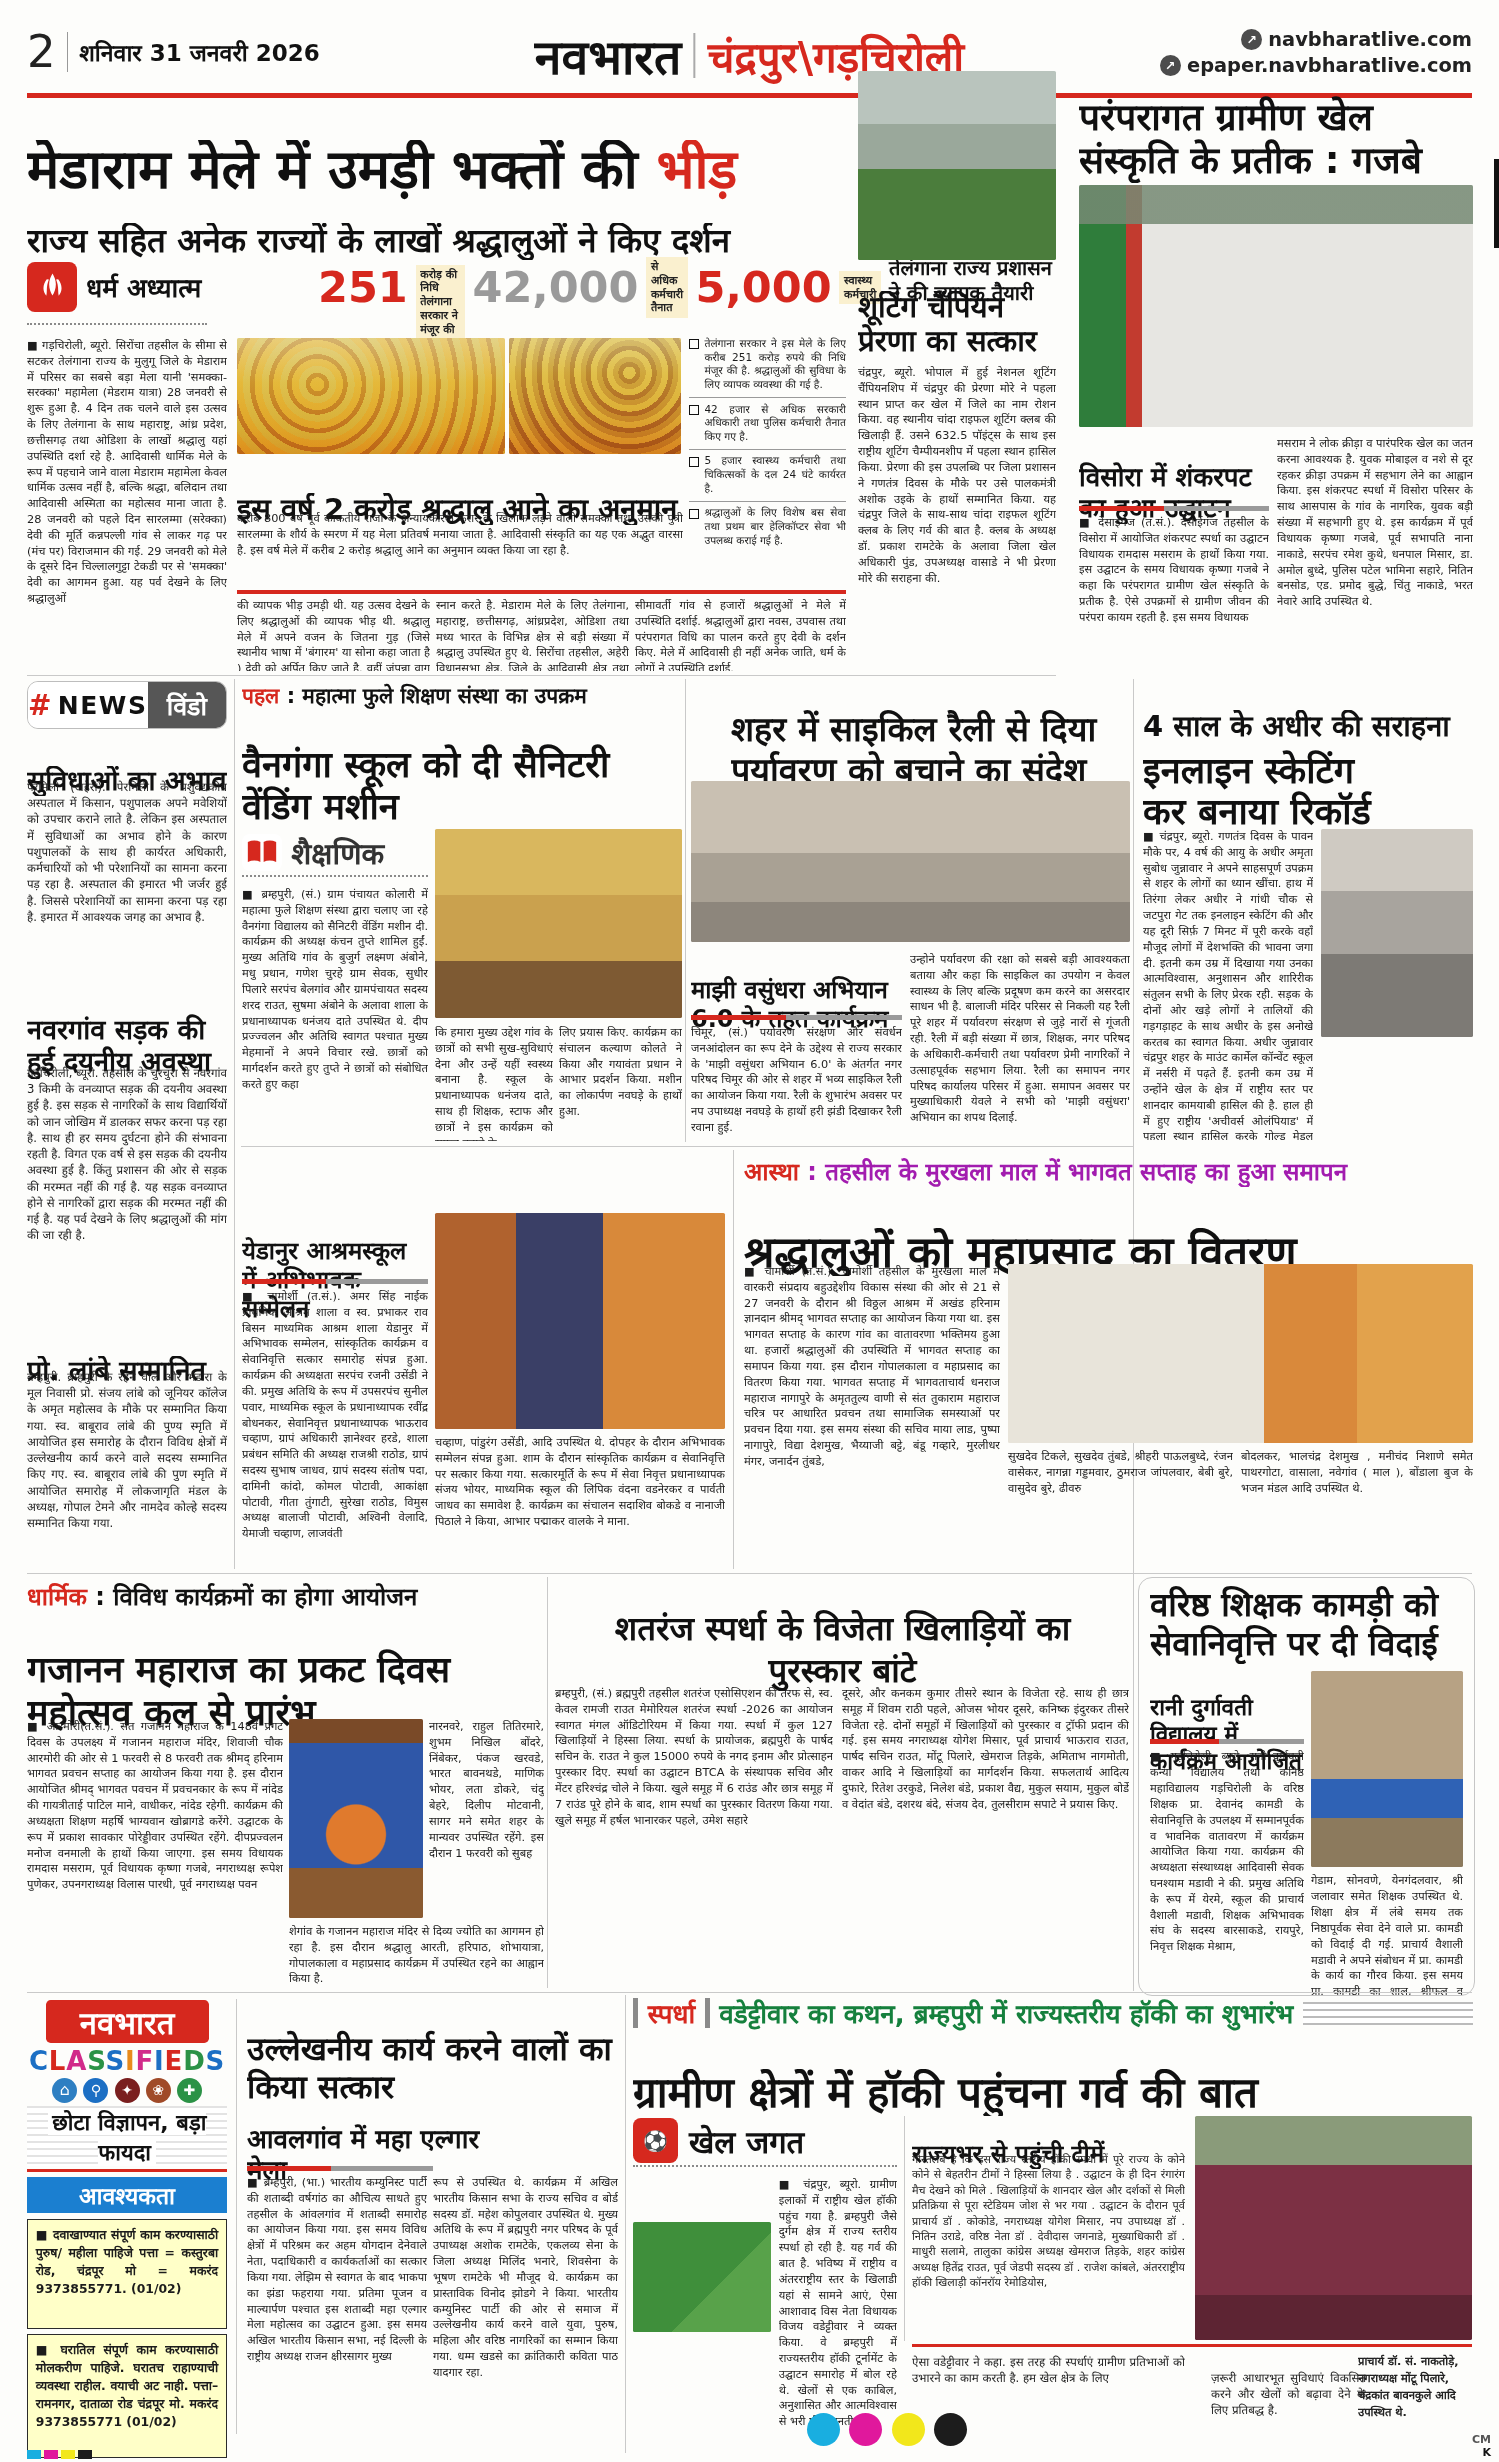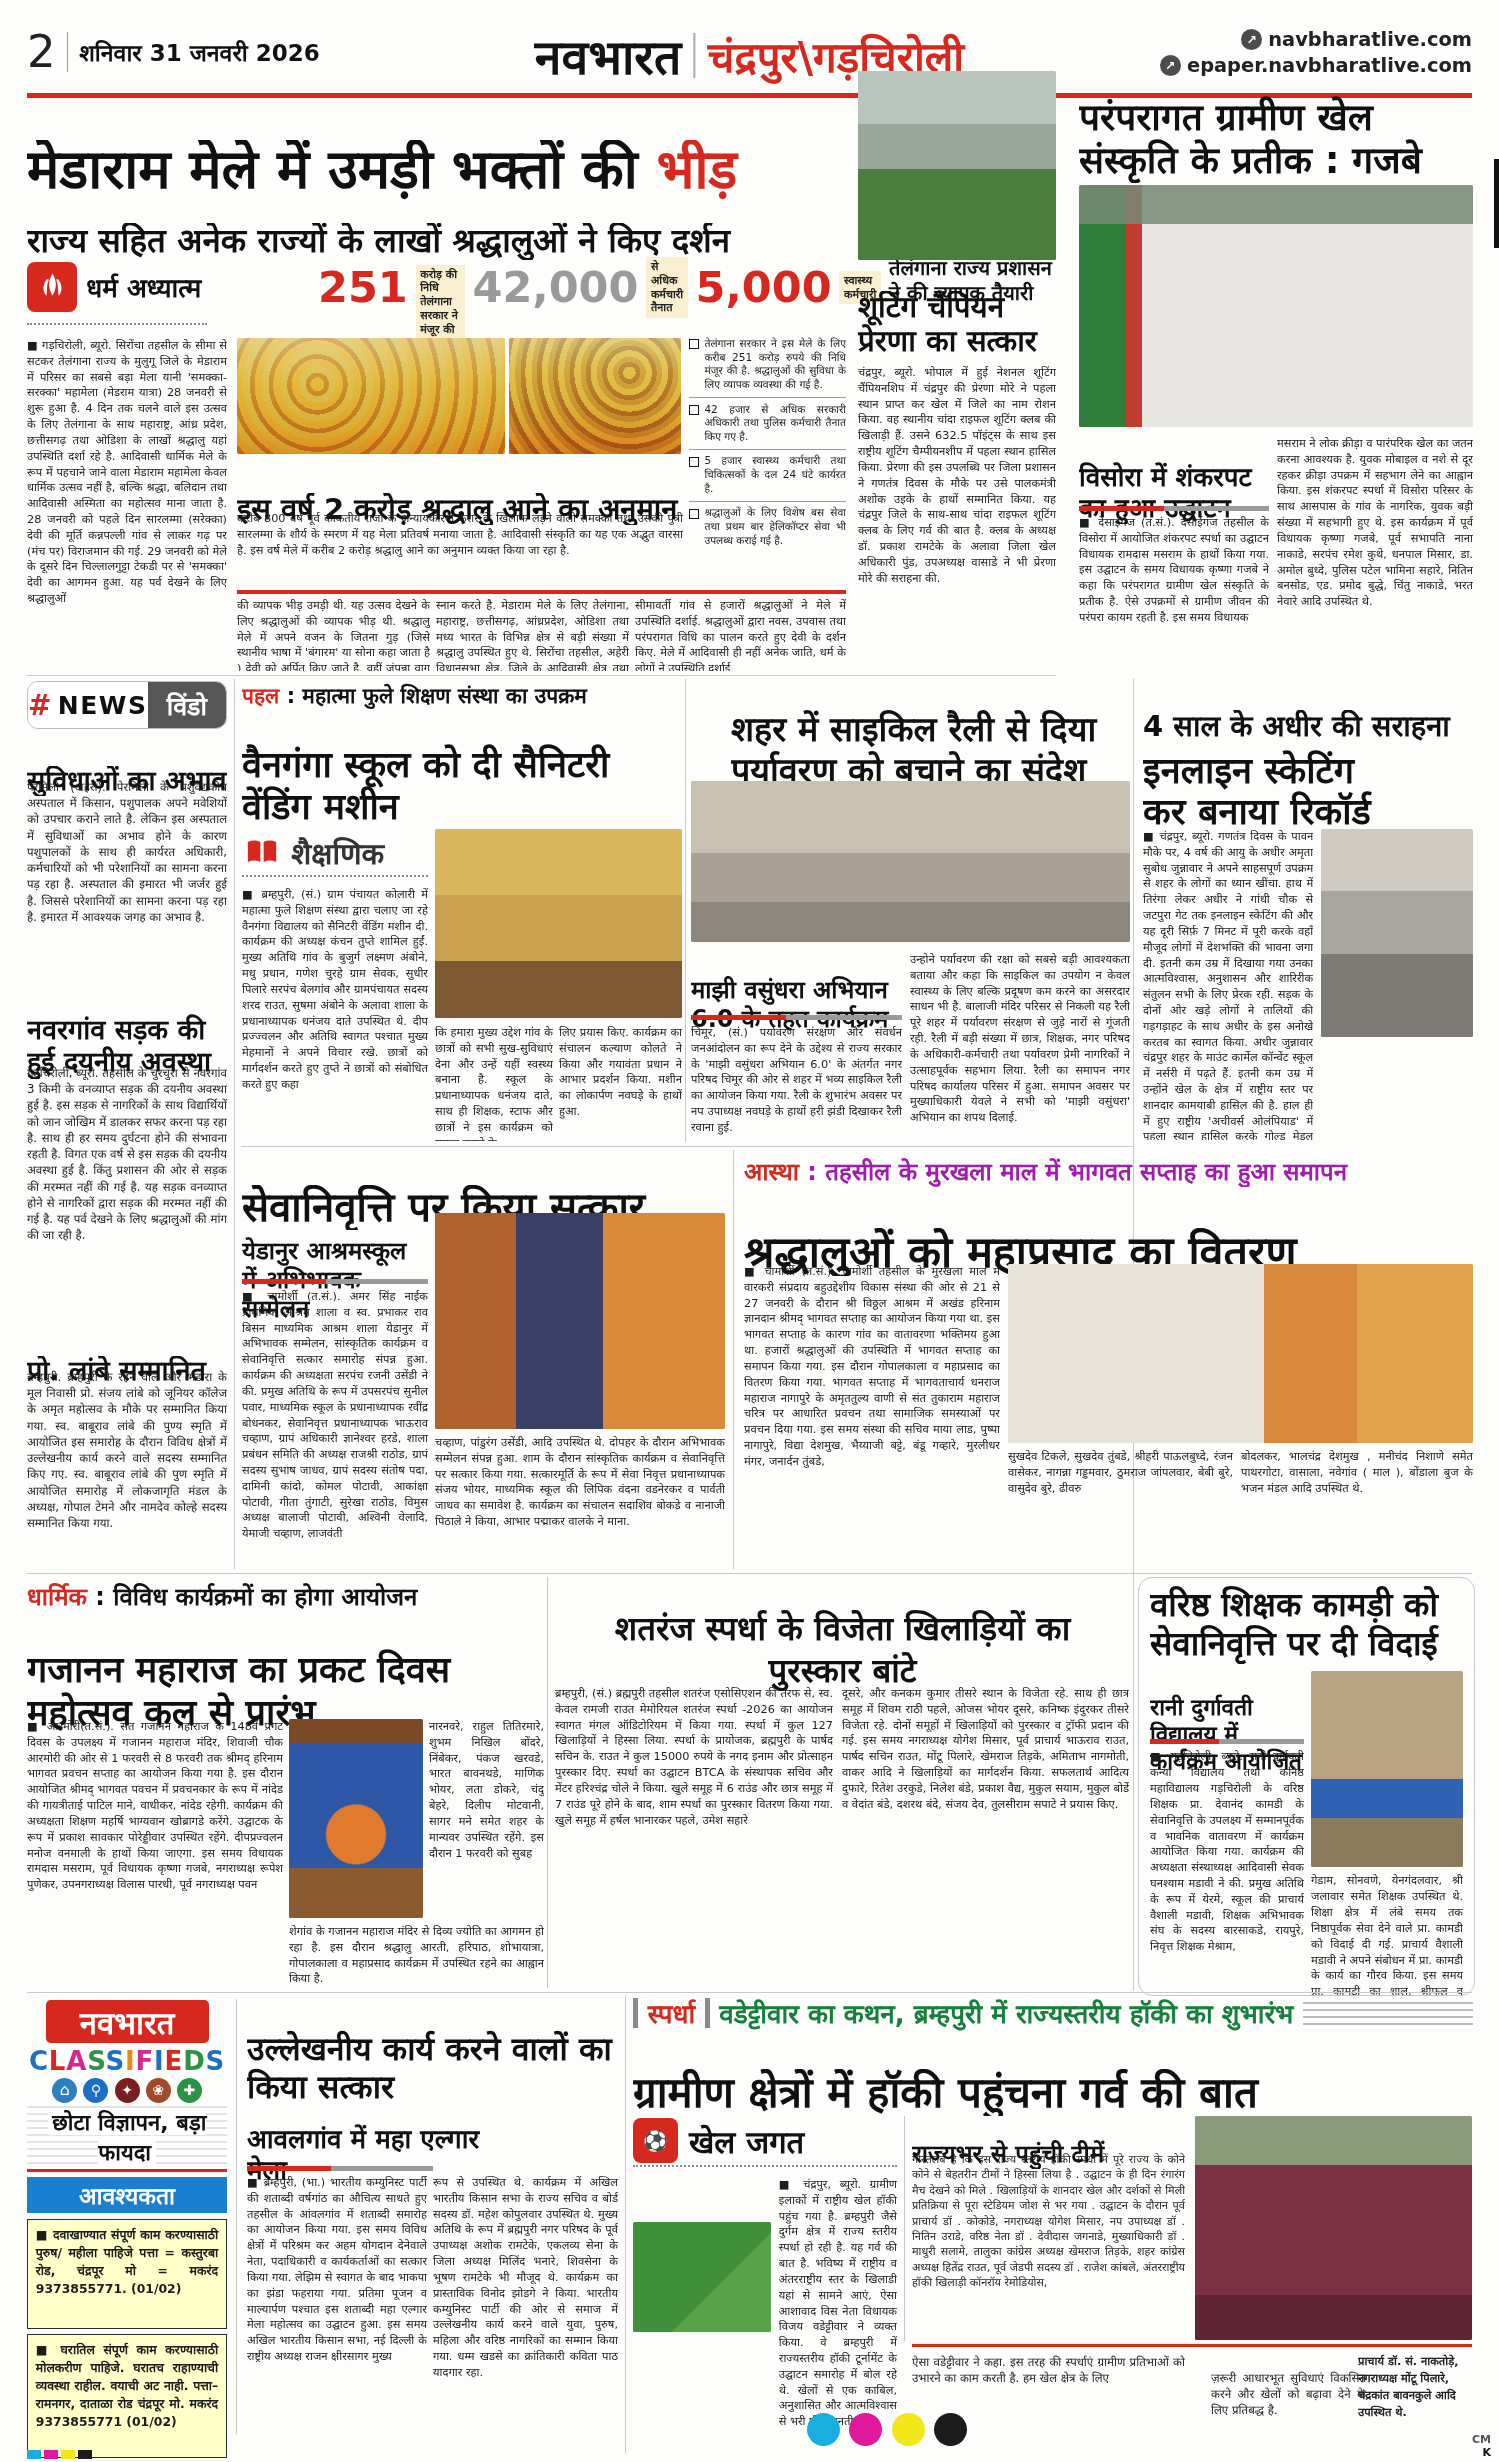--- a/index.html
+++ b/index.html
@@ -184,21 +184,20 @@
     <span>इनलाइन स्केटिंग</span><br><span>कर बनाया रिकॉर्ड</span>
   </h2>
   <div class="abs" style="left:1143px;top:829px;width:330px;height:311px;overflow:hidden;">
     <div class="ph ph-skate" style="position:relative;float:right;width:152px;height:208px;margin:0 0 6.2px 7.8px;"></div>
     <p class="body" style="margin:0;">■ चंद्रपुर, ब्यूरो. गणतंत्र दिवस के पावन मौके पर, 4 वर्ष की आयु के अधीर अमृता सुबोध जुन्नावार ने अपने साहसपूर्ण उपक्रम से शहर के लोगों का ध्यान खींचा. हाथ में तिरंगा लेकर अधीर ने गांधी चौक से जटपुरा गेट तक इनलाइन स्केटिंग की और यह दूरी सिर्फ़ 7 मिनट में पूरी करके वहाँ मौजूद लोगों में देशभक्ति की भावना जगा दी. इतनी कम उम्र में दिखाया गया उनका आत्मविश्वास, अनुशासन और शारिरीक संतुलन सभी के लिए प्रेरक रही. सड़क के दोनों ओर खड़े लोगों ने तालियों की गड़गड़ाहट के साथ अधीर के इस अनोखे करतब का स्वागत किया. अधीर जुन्नावार चंद्रपुर शहर के माउंट कार्मेल कॉन्वेंट स्कूल में नर्सरी में पढ़ते हैं. इतनी कम उम्र में उन्होंने खेल के क्षेत्र में राष्ट्रीय स्तर पर शानदार कामयाबी हासिल की है. हाल ही में हुए राष्ट्रीय 'अचीवर्स ओलंपियाड' में पहला स्थान हासिल करके गोल्ड मेडल जीता था.</p>
   </div>
 
   <div class="abs hrule" style="left:241px;top:1146px;width:893px;"></div>
   <div class="abs vrule" style="left:733px;top:1150px;height:419px;"></div>
 
-  <h2 class="abs hl" style="left:242px;top:1152px;width:481px;font-size:40px;white-space:nowrap;">सेवानिवृत्ति पर किया सत्कार</h2>
   <h3 class="abs subhead2" style="left:242px;top:1213px;width:186px;font-size:24px;">येडानुर आश्रमस्कूल में अभिभावक सम्मेलन</h3>
   <div class="abs minirule" style="left:242px;top:1279px;width:186px;"></div>
   <p class="abs body" style="left:242px;top:1289px;width:186px;height:279px;margin:0;">■ चामोर्शी (त.सं.). अमर सिंह नाईक प्राथमिक आश्रम शाला व स्व. प्रभाकर राव बिसन माध्यमिक आश्रम शाला येडानुर में अभिभावक सम्मेलन, सांस्कृतिक कार्यक्रम व सेवानिवृत्ति सत्कार समारोह संपन्न हुआ. कार्यक्रम की अध्यक्षता सरपंच रजनी उसेंडी ने की. प्रमुख अतिथि के रूप में उपसरपंच सुनील पवार, माध्यमिक स्कूल के प्रधानाध्यापक रवींद्र बोधनकर, सेवानिवृत्त प्रधानाध्यापक भाऊराव चव्हाण, ग्रापं अधिकारी ज्ञानेश्वर हरडे, शाला प्रबंधन समिति की अध्यक्ष राजश्री राठोड, ग्रापं सदस्य सुभाष जाधव, ग्रापं सदस्य संतोष पदा, दामिनी कांदो, कोमल पोटावी, आकांक्षा पोटावी, गीता तुंगाटी, सुरेखा राठोड, विमुस अध्यक्ष बालाजी पोटावी, अश्विनी वेलादि, येमाजी चव्हाण, लाजवंती</p>
   <div class="ph ph-podium" style="left:435px;top:1213px;width:290px;height:216px;"></div>
   <p class="abs body" style="left:435px;top:1435px;width:290px;height:134px;margin:0;">चव्हाण, पांडुरंग उसेंडी, आदि उपस्थित थे. दोपहर के दौरान अभिभावक सम्मेलन संपन्न हुआ. शाम के दौरान सांस्कृतिक कार्यक्रम व सेवानिवृत्ति पर सत्कार किया गया. सत्कारमूर्ति के रूप में सेवा निवृत्त प्रधानाध्यापक संजय भोयर, माध्यमिक स्कूल की लिपिक वंदना वडनेरकर व पार्वती जाधव का समावेश है. कार्यक्रम का संचालन सदाशिव बोकडे व नानाजी पिठाले ने किया, आभार पद्माकर वालके ने माना.</p>
 
   <div class="abs kicker" style="left:744px;top:1154px;width:730px;font-size:24px;">
     <span class="red">आस्था</span><span style="color:#a21caf;text-align:center;"> : तहसील के मुरखला माल में भागवत सप्ताह का हुआ समापन</span>
   </div>
   <h2 class="abs hl" style="left:744px;top:1192px;width:730px;font-size:43px;white-space:nowrap;">श्रद्धालुओं को महाप्रसाद का वितरण</h2>

